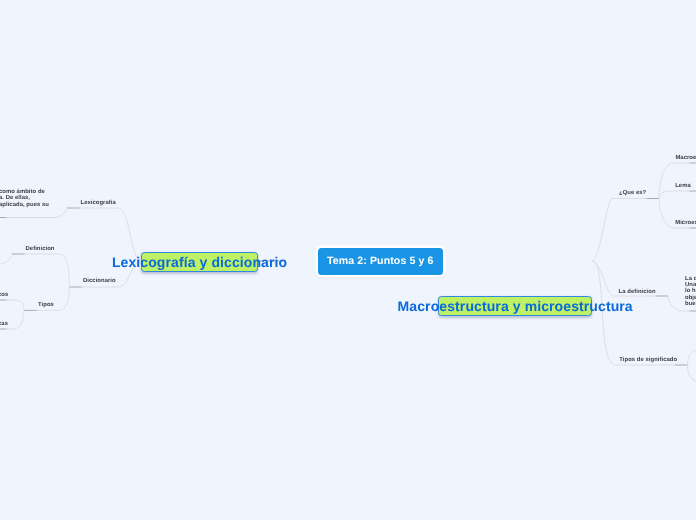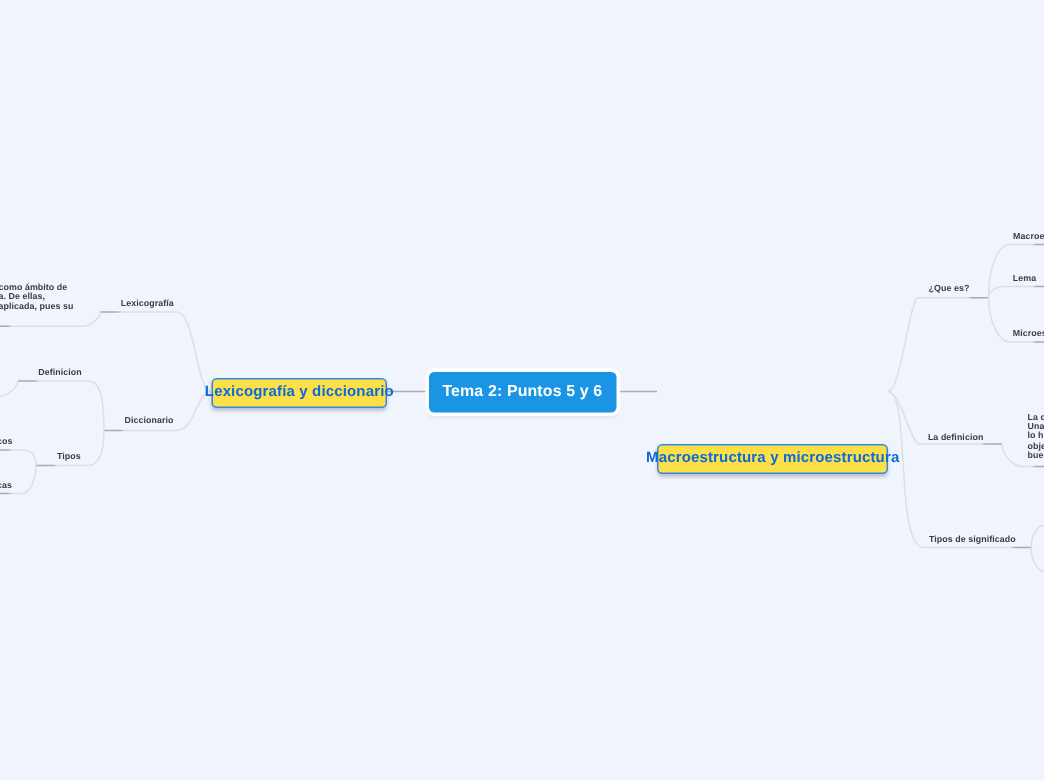--- a/index.html
+++ b/index.html
@@ -9,22 +9,22 @@
   #stage{position:relative;width:696px;height:520px;overflow:hidden;background:#f0f4fd;}
   svg.links{position:absolute;left:0;top:0;width:696px;height:520px;pointer-events:none;}
   .branch-label{position:absolute;white-space:nowrap;color:#3c3c47;font-size:5.9px;
        font-weight:700;letter-spacing:.05px;line-height:8px;}
   .branch-text{position:absolute;color:#3c3c47;font-size:5.9px;font-weight:700;
        letter-spacing:.05px;line-height:6.45px;white-space:pre;}
   .node{position:absolute;box-sizing:border-box;display:flex;align-items:center;
         justify-content:center;white-space:nowrap;}
   .node-root{background:#1a95e6;color:#fff;font-size:10.6px;font-weight:700;
         border-radius:3.5px;letter-spacing:.1px;
-        box-shadow:0 0 0 2.5px #ffffff, 0 2px 3px rgba(40,60,90,.22);}
-  .node-main{background:#fde047;color:#0a6ada;font-size:10px;font-weight:700;
+        box-shadow:0 0 0 2.5px #ffffff, 0 2px 3px rgba(40,60,90,.22);margin-left:32px;}
+  .node-main{background:#bef264;color:#0a6ada;font-size:14px;font-weight:700;
         border-radius:3.5px;border:1.7px solid #2f8ae0;letter-spacing:.1px;
         box-shadow:0 1.5px 2.5px rgba(40,60,90,.26);}
 </style>
 </head>
 <body>
 
 <div id="stage">
 
   <svg class="links" id="links" viewBox="0 0 696 520">
     <defs id="lgdefs">

